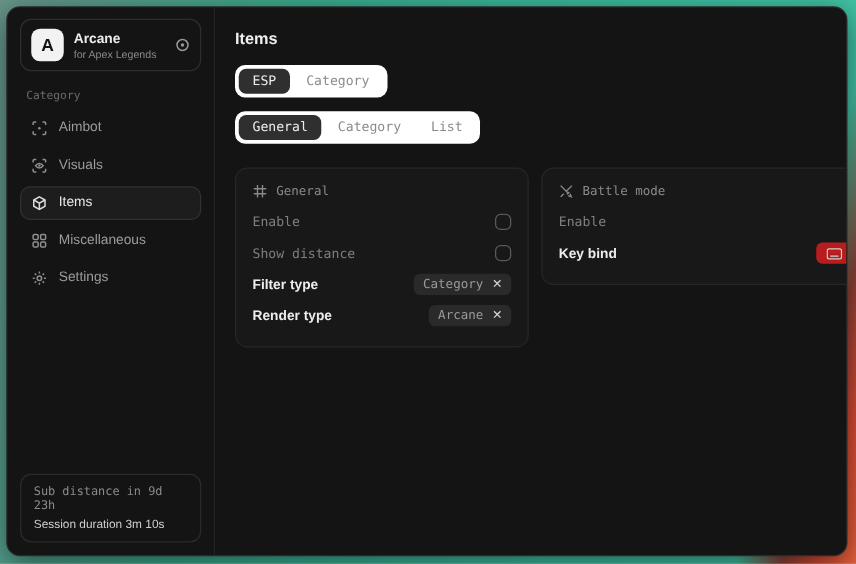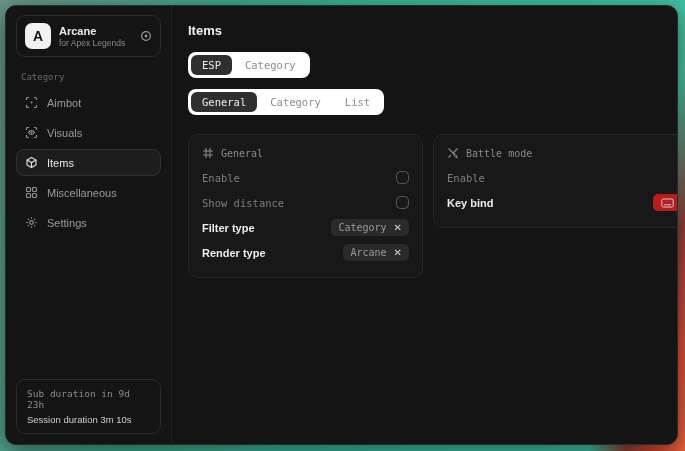--- a/index.html
+++ b/index.html
@@ -32,21 +32,21 @@
   }
   .brand-text{ display:flex; flex-direction:column; gap:1px; }
   .brand-name{ font-size:11px; font-weight:bold; color:#ececec; }
   .brand-sub{ font-size:8.5px; color:#8a8a8a; }
   .brand-icon{ margin-left:auto; color:#9a9a9a; display:flex; cursor:pointer; }
   .cat-label{
     margin:15px 5px 7px; font-size:9px; color:#6a6a6a;
     font-family:"DejaVu Sans Mono", monospace;
   }
   .nav-item{
-    display:flex; align-items:center; gap:9px; padding:6px 8px; margin-bottom:3px;
+    display:flex; align-items:flex-start; gap:9px; padding:6px 8px; margin-bottom:3px;
     border:1px solid transparent; border-radius:8px; color:#9b9b9b; font-size:11px;
     cursor:pointer;
   }
   .nav-item .nicon{ display:flex; color:#8f8f8f; }
   .nav-item.selected{ background:#1d1d1d; border-color:#313131; color:#e9e9e9; }
   .nav-item.selected .nicon{ color:#dcdcdc; }
   .sidebar-footer{
     margin-top:auto; border:1px solid #2a2a2a; border-radius:9px; padding:8px 10px;
     display:flex; flex-direction:column; gap:4px;
   }
@@ -165,21 +165,21 @@
       <span class="nicon">
         <svg width="13" height="13" viewBox="0 0 13 13" fill="none" stroke="currentColor" stroke-width="1.2">
           <circle cx="6.5" cy="6.5" r="1.8"></circle>
           <path d="M6.5 1.2v1.6 M6.5 10.2v1.6 M1.2 6.5h1.6 M10.2 6.5h1.6 M2.8 2.8l1.1 1.1 M9.1 9.1l1.1 1.1 M10.2 2.8L9.1 3.9 M3.9 9.1l-1.1 1.1"></path>
         </svg>
       </span>
       <span>Settings</span>
     </div>
 
     <div class="sidebar-footer">
-      <span class="foot-line1">Sub duration in 9d 23h</span>
+      <span class="foot-line1">Sub distance in 9d 23h</span>
       <span class="foot-line2">Session duration 3m 10s</span>
     </div>
   </div>
 
   <div class="main">
     <div class="page-title">Items</div>
 
     <div class="tab-group">
       <div class="tab selected">ESP</div>
       <div class="tab">Category</div>

